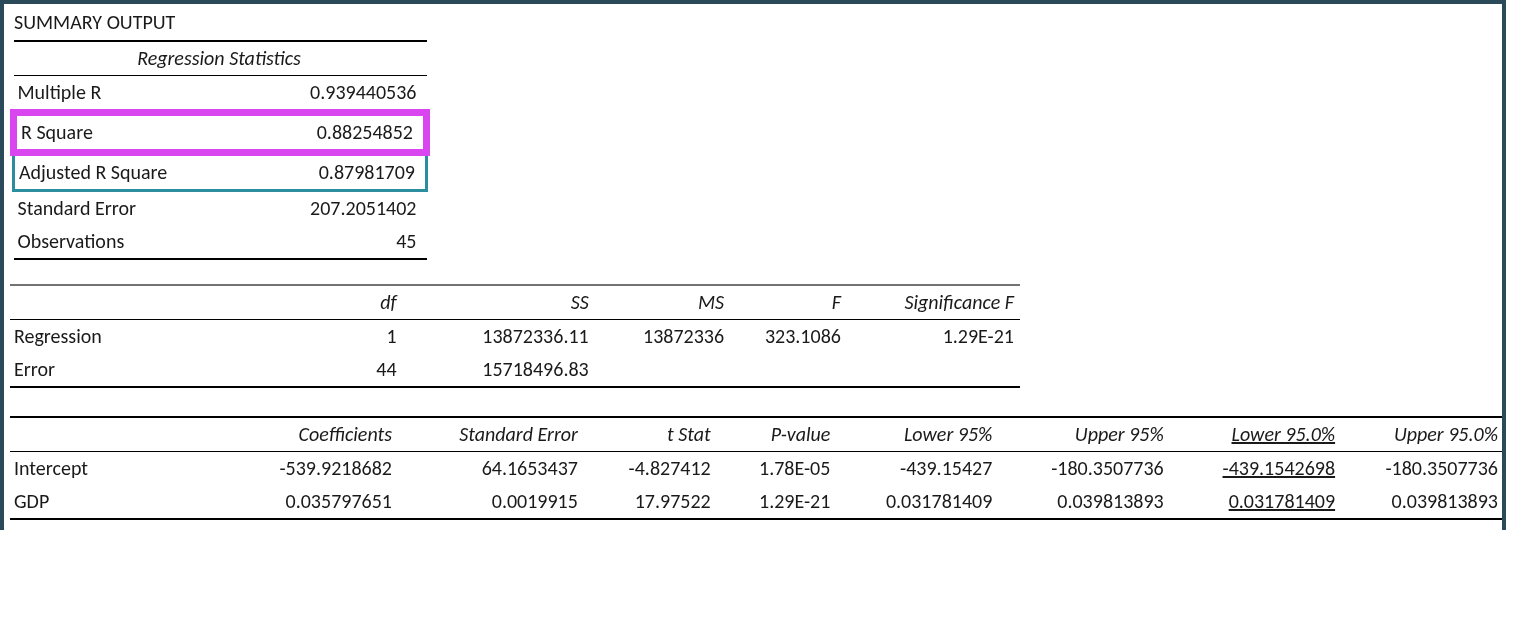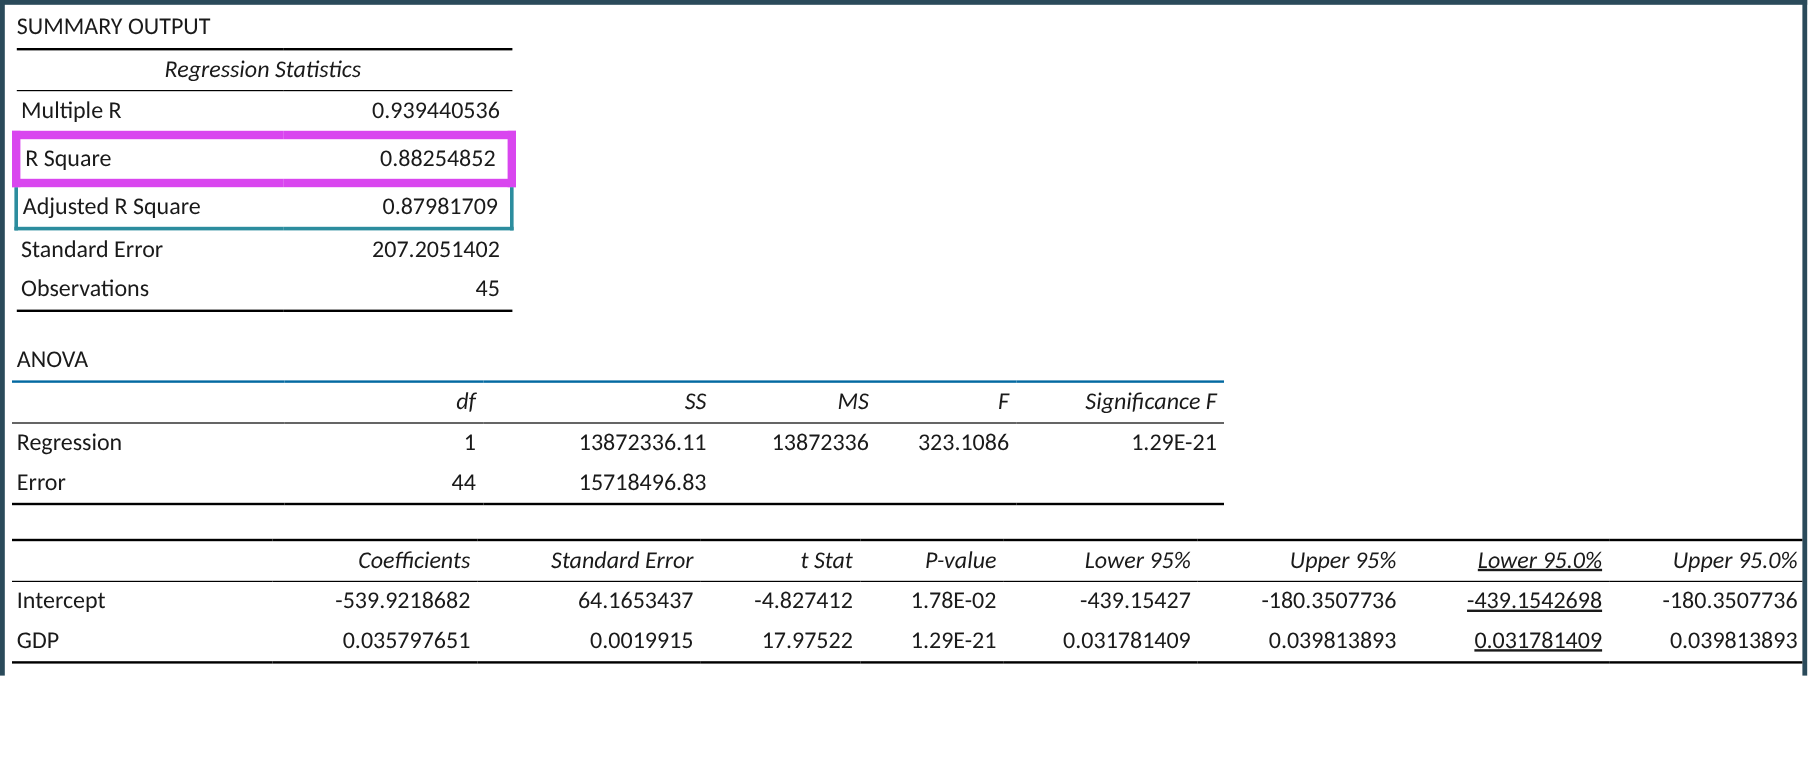--- a/index.html
+++ b/index.html
@@ -37,21 +37,21 @@
 
   
   .anova { width: 1010px; margin-top: 24px;}
   .anova td { }
   .anova .c0 { width: 230px; text-align:left;}
   .anova .c1 { width: 170px; text-align:right;}
   .anova .c2 { width: 190px; text-align:right;}
   .anova .c3 { width: 130px; text-align:right;}
   .anova .c4 { width: 110px; text-align:right;}
   .anova .c5 { width: 170px; text-align:right;}
-  .anova-head td { border-top: 2px solid #0369a1; border-bottom:1.5px solid #000; }
+  .anova-head td { border-top: 2px solid #737373; border-bottom:1.5px solid #000; }
   .anova-last td { border-bottom: 2.5px solid #000; }
 
   
   .coef { width: 1494px; margin-top: 28px;}
   .coef .d0 { width: 230px; text-align:left;}
   .coef .d1 { width: 170px; text-align:right;}
   .coef .d2 { width: 190px; text-align:right;}
   .coef .d3 { width: 130px; text-align:right;}
   .coef .d4 { width: 120px; text-align:right;}
   .coef .d5 { width: 160px; text-align:right;}
@@ -93,23 +93,20 @@
   </tr>
   <tr class="stats-last">
     <td class="label-col">Observations</td>
     <td class="val-col">45</td>
   </tr>
 </tbody>
   </table>
 
 <table class="anova">
   <tbody>
-      <tr>
-        <td colspan="6" class="c0">ANOVA</td>
-      </tr>
   <tr class="anova-head italic">
     <td class="c0"></td>
     <td class="c1 center">df</td>
     <td class="c2 center">SS</td>
     <td class="c3 center">MS</td>
     <td class="c4 center">F</td>
     <td class="c5 center">Significance F</td>
   </tr>
   <tr>
     <td class="c0">Regression</td>
@@ -141,21 +138,21 @@
     <td class="d5 center">Lower 95%</td>
     <td class="d6 center">Upper 95%</td>
     <td class="d7 center">Lower 95.0%</td>
     <td class="d8 center">Upper 95.0%</td>
   </tr>
   <tr>
     <td class="d0">Intercept</td>
     <td class="d1">-539.9218682</td>
     <td class="d2">64.1653437</td>
     <td class="d3">-4.827412</td>
-    <td class="d4">1.78E-02</td>
+    <td class="d4">1.78E-05</td>
     <td class="d5">-439.15427</td>
     <td class="d6">-180.3507736</td>
     <td class="d7">-439.1542698</td>
     <td class="d8">-180.3507736</td>
   </tr>
   <tr class="coef-last">
     <td class="d0">GDP</td>
     <td class="d1">0.035797651</td>
     <td class="d2">0.0019915</td>
     <td class="d3">17.97522</td>

